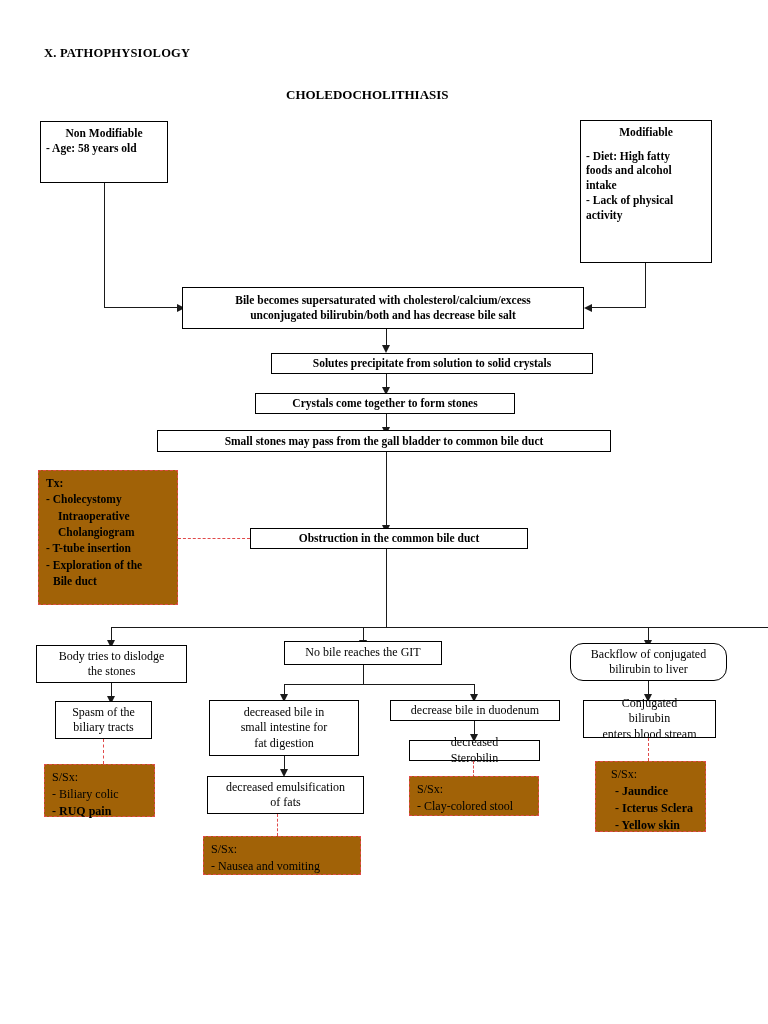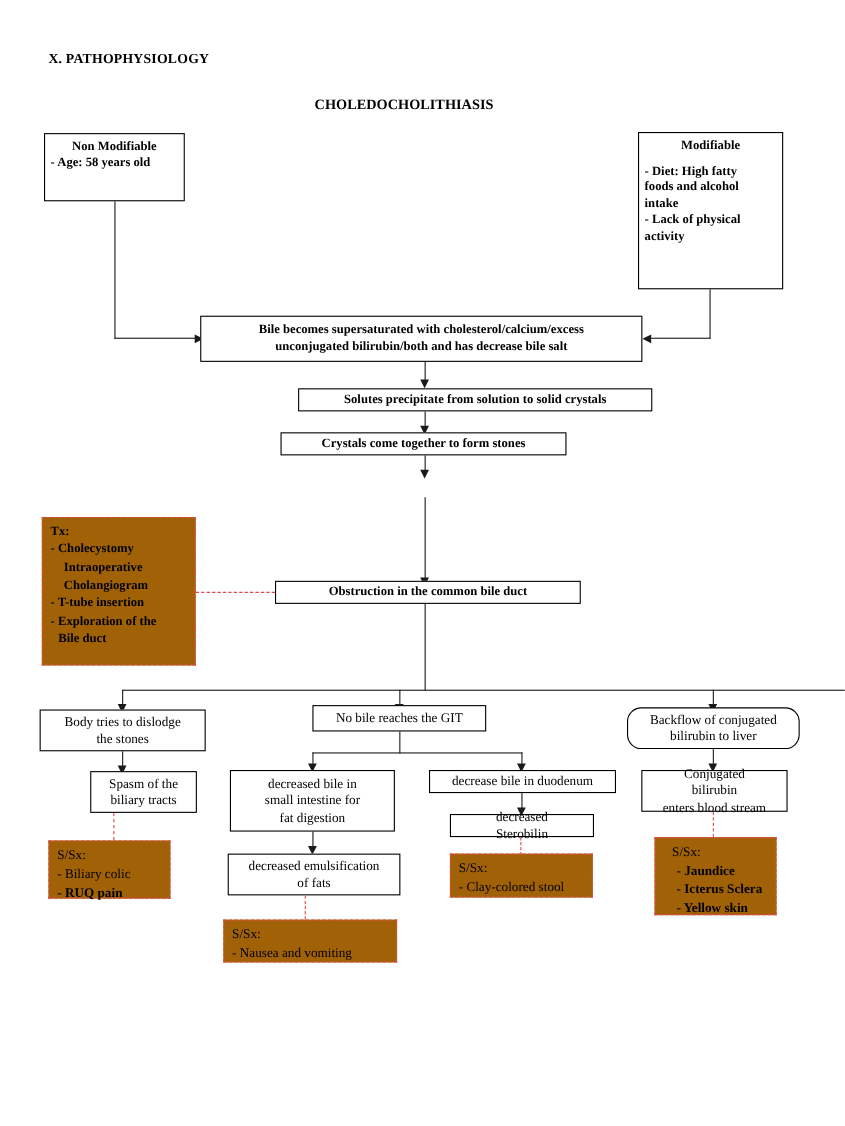--- a/index.html
+++ b/index.html
@@ -99,20 +99,21 @@
   <div class="box bold" style="left:223px;top:353px;width:322px;height:21px;margin-left:48px;">Solutes precipitate from solution to solid crystals</div>
 
   <div class="ln v" style="left:386px;top:374px;height:14px;"></div>
   <div class="arrow down" style="left:381.5px;top:387px;"></div>
 
   <div class="box bold" style="left:255px;top:393px;width:260px;height:21px;">Crystals come together to form stones</div>
 
   <div class="ln v" style="left:386px;top:414px;height:14px;"></div>
   <div class="arrow down" style="left:381.5px;top:427px;"></div>
 
+  <div class="box bold" style="left:157px;top:430px;width:454px;height:22px;">Small stones may pass from the gall bladder to common bile duct</div>
 
   <div class="ln v" style="left:386px;top:452px;height:75px;"></div>
   <div class="arrow down" style="left:381.5px;top:525px;"></div>
 
   <div class="dbox bold" style="left:38px;top:470px;width:140px;height:135px;">
     <span class="nl">Tx:</span>
     <span class="nl">- Cholecystomy</span>
     <span class="nl" style="padding-left:12px;">Intraoperative</span>
     <span class="nl" style="padding-left:12px;">Cholangiogram</span>
     <span class="nl">- T-tube insertion</span>
@@ -137,21 +138,21 @@
   <div class="ln v" style="left:648px;top:627px;height:15px;"></div>
   <div class="arrow down" style="left:643.5px;top:640px;"></div>
 
   <div class="box reg" style="left:36px;top:645px;width:151px;height:38px;flex-direction:column;">
     <span class="nl">Body tries to dislodge</span>
     <span class="nl">the stones</span>
   </div>
   <div class="ln v" style="left:111px;top:683px;height:15px;"></div>
   <div class="arrow down" style="left:106.5px;top:696px;"></div>
 
-  <div class="box reg" style="left:55px;top:701px;width:97px;height:38px;flex-direction:column;margin-left:27px;">
+  <div class="box reg" style="left:55px;top:701px;width:97px;height:38px;flex-direction:column;">
     <span class="nl">Spasm of the</span>
     <span class="nl">biliary tracts</span>
   </div>
   <div class="rln v" style="left:103px;top:739px;height:25px;"></div>
 
   <div class="dbox" style="left:44px;top:764px;width:111px;height:53px;">
     <span class="nl">S/Sx:</span>
     <span class="nl">- Biliary colic</span>
     <span class="nl b">- RUQ pain</span>
   </div>

